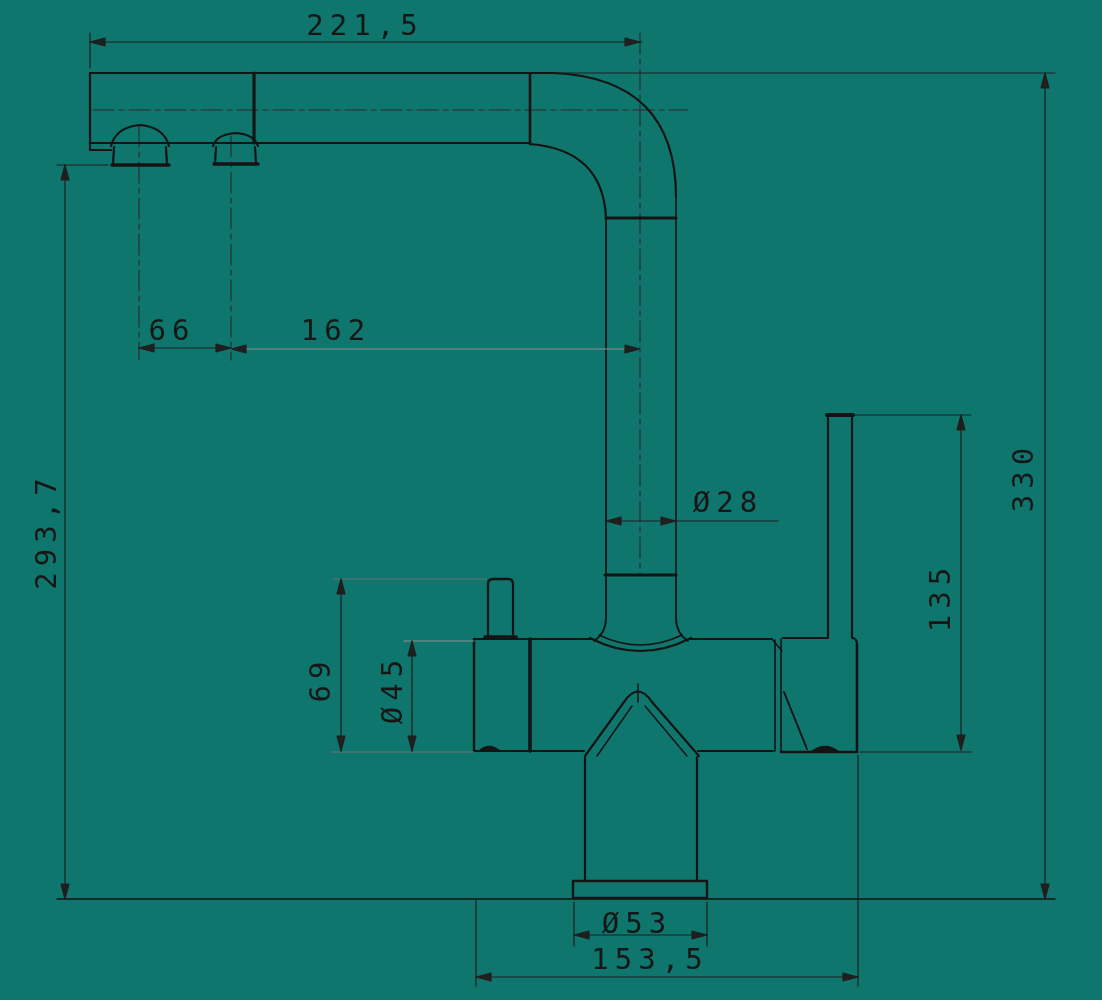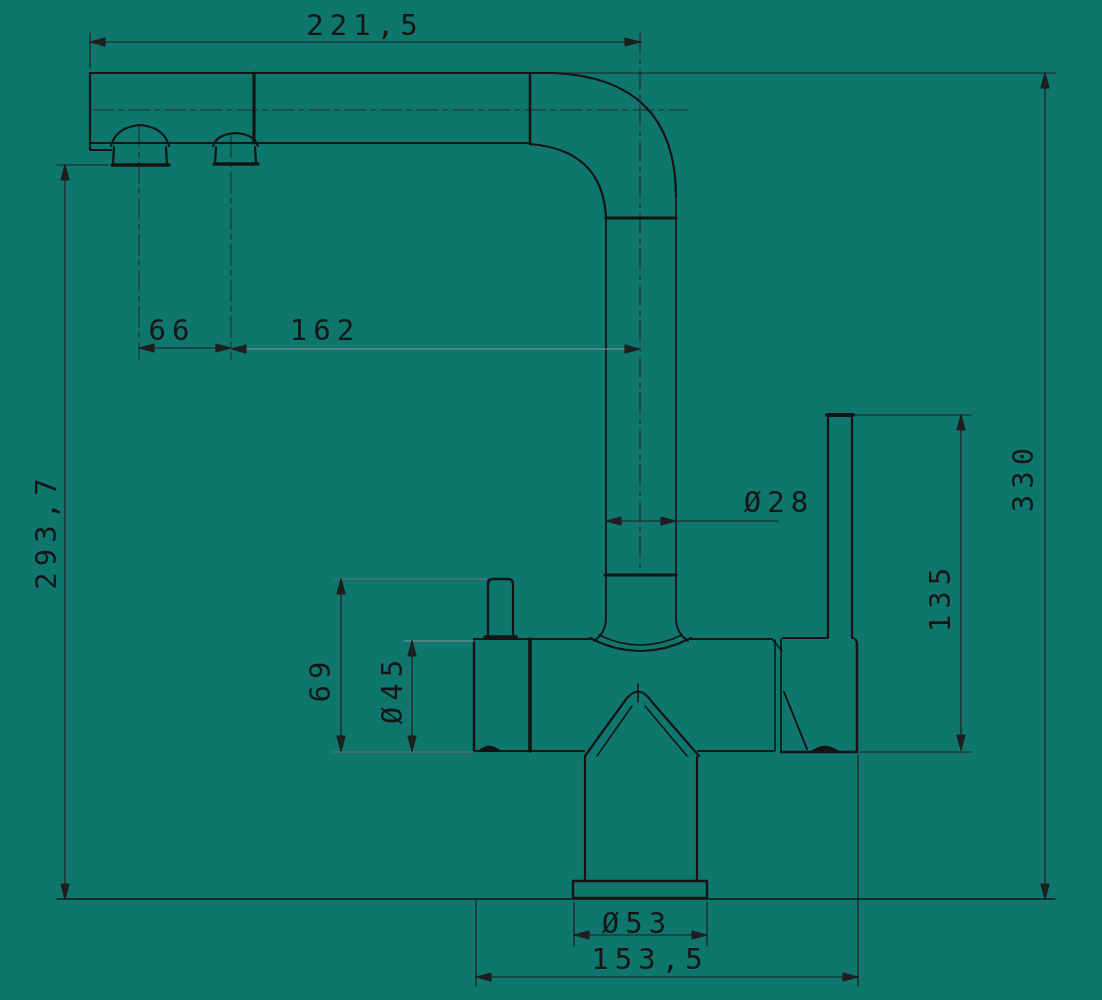--- a/index.html
+++ b/index.html
@@ -201,27 +201,27 @@
       <path d="M476 977 H858"></path>
       <path d="M476 977 L491 973 L491 981 Z" fill="#1f1f1f"></path>
       <path d="M858 977 L843 973 L843 981 Z" fill="#1f1f1f"></path>
     </g>
   </svg>
 
   <div class="dim-label" style="left:365px;top:25px;">221,5</div>
 
   <div class="dim-label" style="left:172px;top:330px;">66</div>
 
-  <div class="dim-label" style="left:325px;top:330px;">162</div>
+  <div class="dim-label" style="left:336px;top:330px;">162</div>
 
   <div class="dim-label vertical" style="left:46px;top:531px;">293,7</div>
 
   <div class="dim-label vertical" style="left:1023px;top:477px;">330</div>
 
-  <div class="dim-label" style="left:779px;top:502px;">Ø28</div>
+  <div class="dim-label" style="left:728px;top:502px;">Ø28</div>
 
   <div class="dim-label vertical" style="left:940px;top:597px;">135</div>
 
   <div class="dim-label vertical" style="left:320px;top:679px;">69</div>
 
   <div class="dim-label vertical" style="left:392px;top:689px;">Ø45</div>
 
   <div class="dim-label" style="left:637px;top:915px;margin-top:8px;">Ø53</div>
 
   <div class="dim-label" style="left:650px;top:959px;">153,5</div>

